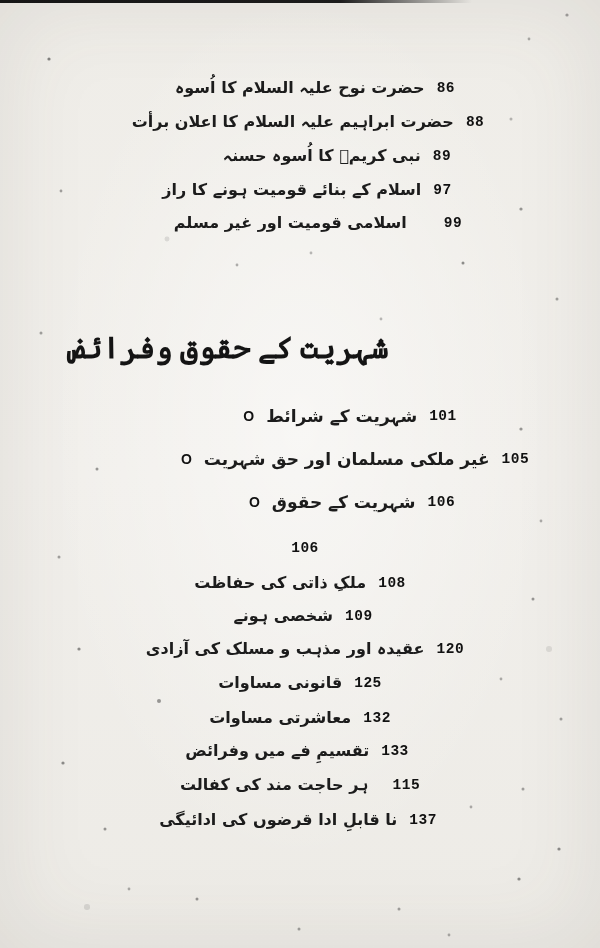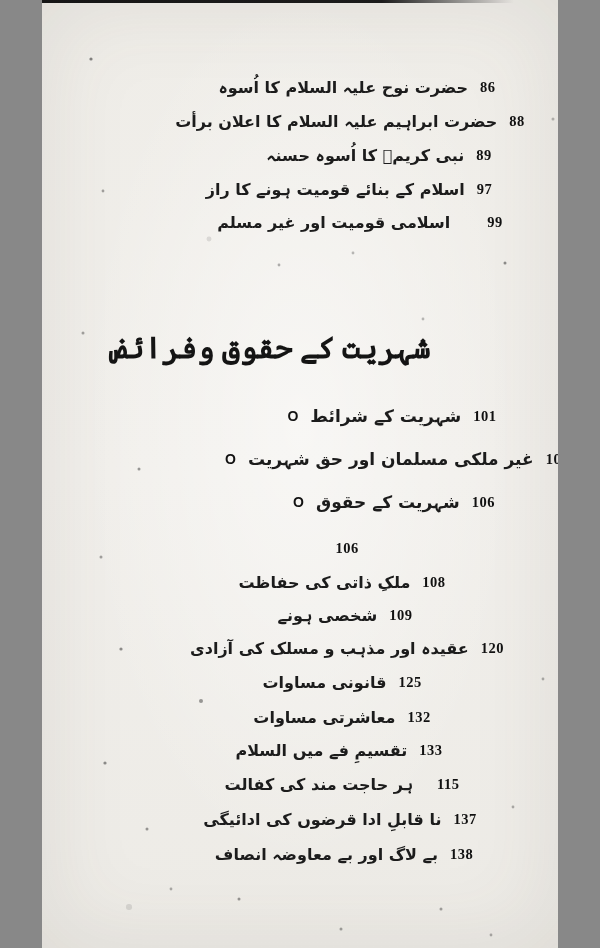--- a/index.html
+++ b/index.html
@@ -1,18 +1,18 @@
 <!DOCTYPE html>
 <html lang="ur"><head>
 <meta charset="utf-8">
 <style>
   html,body{margin:0;padding:0;background:#888;}
   #page{
     position:relative;
-    width:516px;height:948px;
+    width:600px;height:948px;
     margin:0 auto;
     background:#f0eeea;
     background-image:
       radial-gradient(ellipse at 50% 45%, rgba(255,255,255,0.5) 0%, rgba(255,255,255,0) 60%),
       linear-gradient(180deg,#efedE8 0%, #f1efeb 50%, #edebe6 100%);
     box-shadow: inset 0 0 90px rgba(80,70,55,0.10);
     overflow:hidden;
     font-family:"DejaVu Sans", sans-serif;
     color:#1b1b1b;
   }
@@ -27,21 +27,21 @@
   .urdu{
     direction:rtl;
     unicode-bidi:isolate;
     font-weight:700;
     font-size:16px;
     letter-spacing:0.2px;
     color:#1c1c1c;
   }
   .bullet-row .urdu{font-size:17px;}
   .pagenum{
-    font-family:Liberation Serif, serif;
+    font-family:Liberation Mono, monospace;
     font-weight:700;
     font-size:14.5px;
     color:#111;
     letter-spacing:0.5px;
   }
   .bullet-o{
     font-family:"Liberation Sans", sans-serif;
     font-weight:700;
     font-size:14px;
     color:#111;
@@ -180,29 +180,25 @@
   </div>
   <div class="row" style="top:673px;left:300px;">
     <span class="urdu">قانونی مساوات</span>
     <span class="pagenum">125</span>
   </div>
   <div class="row" style="top:708px;left:300px;">
     <span class="urdu">معاشرتی مساوات</span>
     <span class="pagenum">132</span>
   </div>
   <div class="row" style="top:741px;left:297px;">
-    <span class="urdu">تقسیمِ فے میں السلام</span>
+    <span class="urdu">تقسیمِ فے میں وفرائض</span>
     <span class="pagenum">133</span>
   </div>
   <div class="row" style="top:775px;left:300px;gap:24px;">
     <span class="urdu">ہر حاجت مند کی کفالت</span>
     <span class="pagenum">115</span>
   </div>
   <div class="row" style="top:810px;left:298px;">
     <span class="urdu">نا قابلِ ادا قرضوں کی ادائیگی</span>
     <span class="pagenum">137</span>
   </div>
-  <div class="row" style="top:845px;left:302px;">
-    <span class="urdu">بے لاگ اور بے معاوضہ انصاف</span>
-    <span class="pagenum">138</span>
-  </div>
 
 </div>
 
 </body></html>

